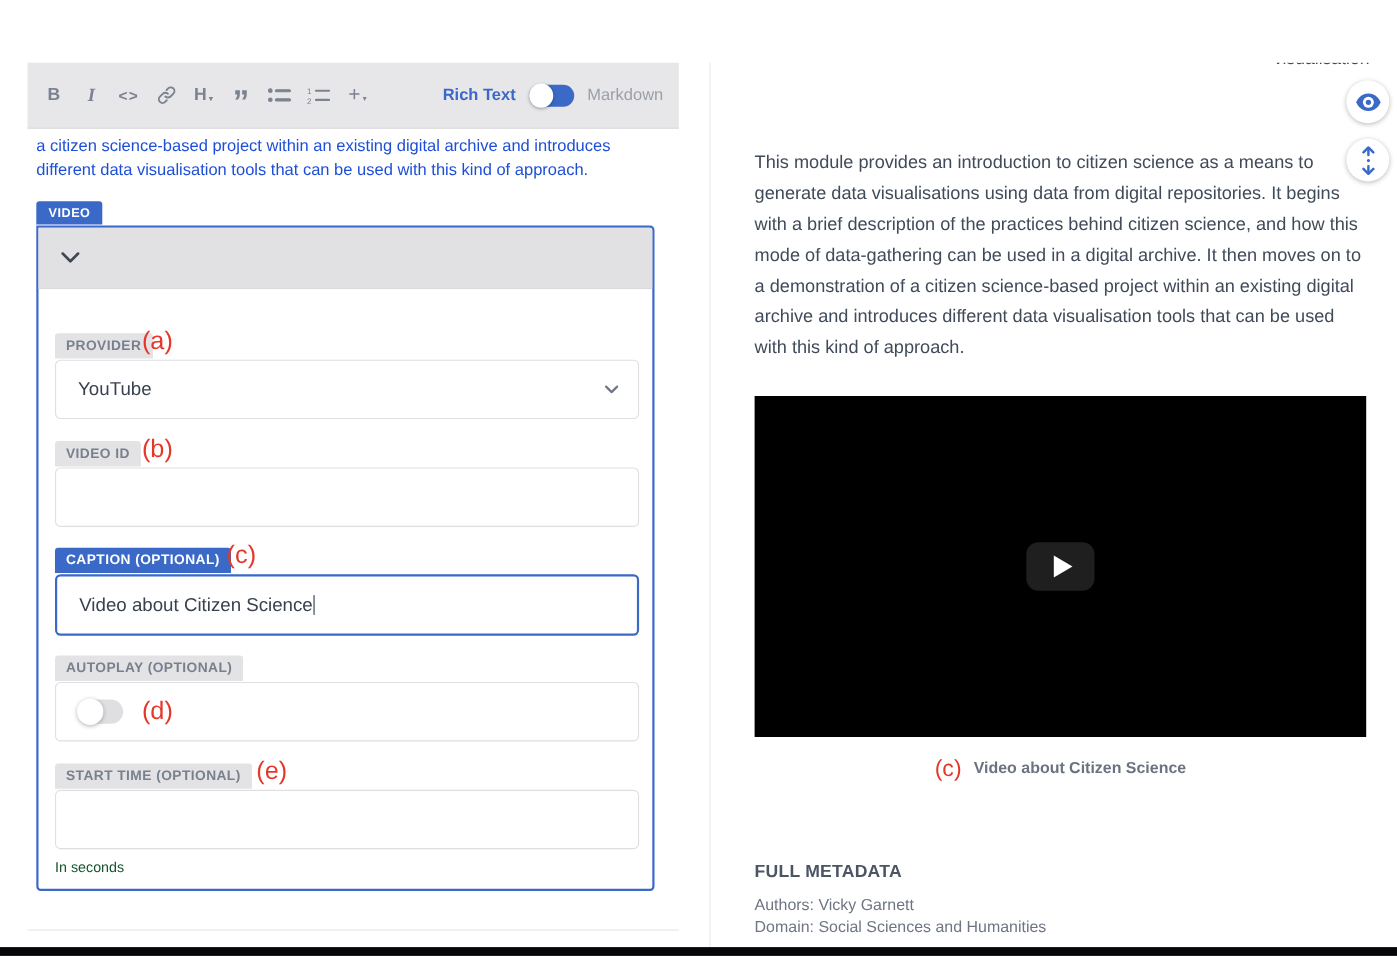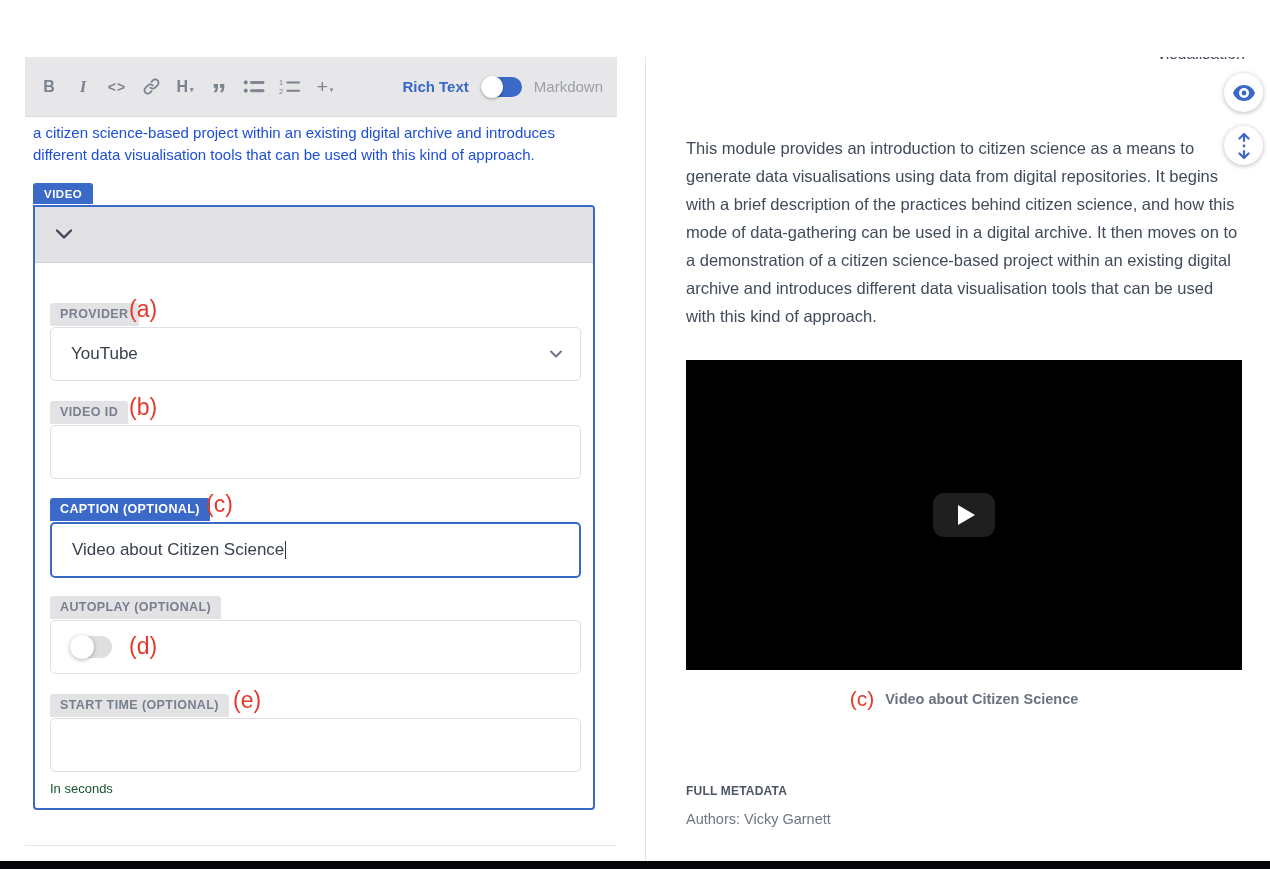--- a/index.html
+++ b/index.html
@@ -85,21 +85,21 @@
   .video-player { position:absolute; left:40px; top:303px; width:556px; height:310px; background:#000; cursor:pointer; }
   .play-btn { position:absolute; left:50%; top:50%; width:62px; height:44px; margin:-22px 0 0 -31px;
               background:#1f1f1f; border-radius:11px; display:flex; align-items:center; justify-content:center; }
   .play-tri { width:0; height:0; border-left:17px solid #fff; border-top:10px solid transparent;
               border-bottom:10px solid transparent; margin-left:4px; }
   .caption-row { position:absolute; left:40px; top:630px; width:556px; display:flex; align-items:center;
                  justify-content:center; gap:11px; }
   .caption-annot { color:#e5382b; font-size:21px; }
   .caption-text { font-size:14.5px; font-weight:700; color:#6b7280; }
   .metadata { position:absolute; left:40px; top:727px; }
-  .metadata-heading { font-size:12px; font-weight:700; color:#4b5564; letter-spacing:.2px; margin-bottom:11px; }
+  .metadata-heading { font-size:16px; font-weight:700; color:#4b5564; letter-spacing:.2px; margin-bottom:11px; }
   .metadata-line { font-size:14.5px; color:#6e7684; line-height:20px; }
 
   .bottom-bar { position:absolute; left:0; bottom:0; width:1270px; height:8px; background:#060608; z-index:50; }
 
   svg { display:block; }
 </style>
 </head>
 <body>
 
 <div id="app">
@@ -233,17 +233,18 @@
     </div>
 
     <div class="caption-row">
       <span class="caption-annot">(c)</span>
       <span class="caption-text">Video about Citizen Science</span>
     </div>
 
     <div class="metadata">
       <div class="metadata-heading">FULL METADATA</div>
       <div class="metadata-line">Authors: Vicky Garnett</div>
+      <div class="metadata-line">Domain: Social Sciences and Humanities</div>
     </div>
   </div>
 
   <div class="bottom-bar"></div>
 </div>
 
 </body></html>

